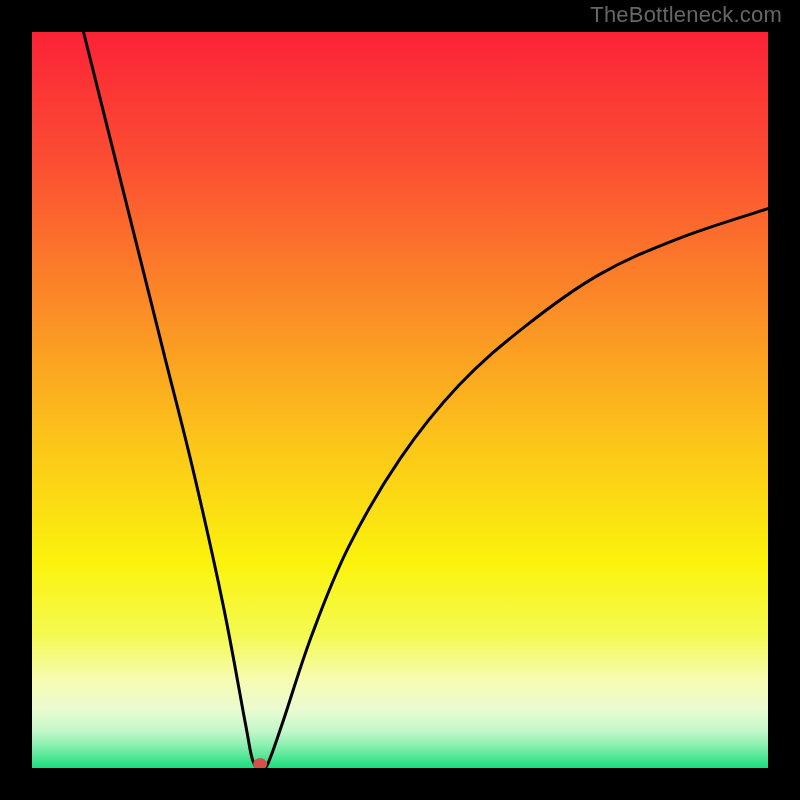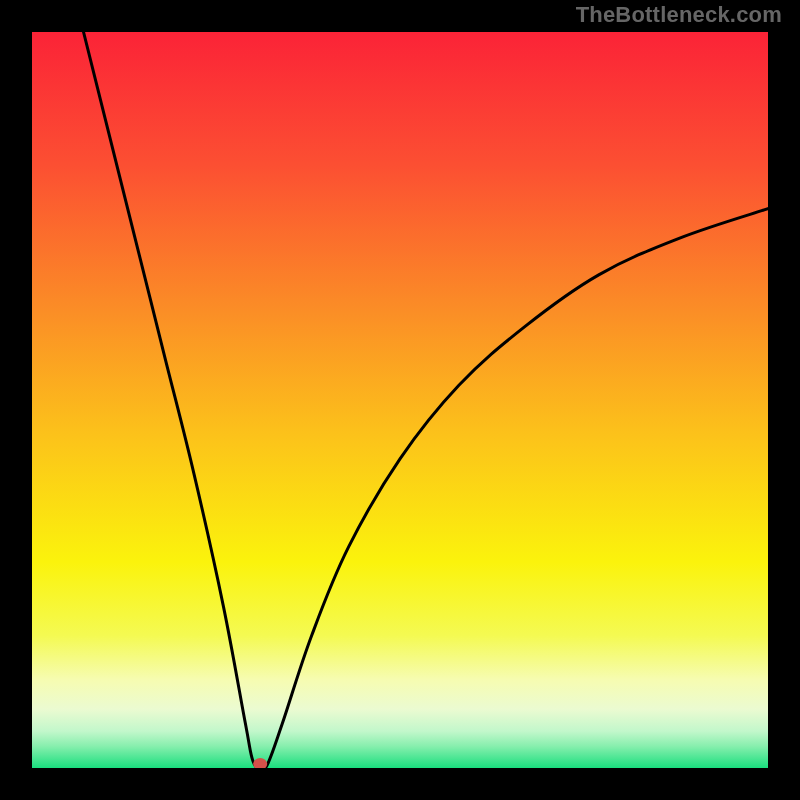--- a/index.html
+++ b/index.html
@@ -16,21 +16,21 @@
     width: 800px;
     height: 800px;
     background: #000;
   }
   .watermark {
     position: absolute;
     top: 2px;
     right: 18px;
     color: #666;
     font-size: 22px;
-    font-weight: 700;
+    font-weight: 400;
     letter-spacing: 0.2px;
     z-index: 5;
   }
   .plot {
     position: absolute;
     left: 32px;
     top: 32px;
     width: 736px;
     height: 736px;
     overflow: hidden;

